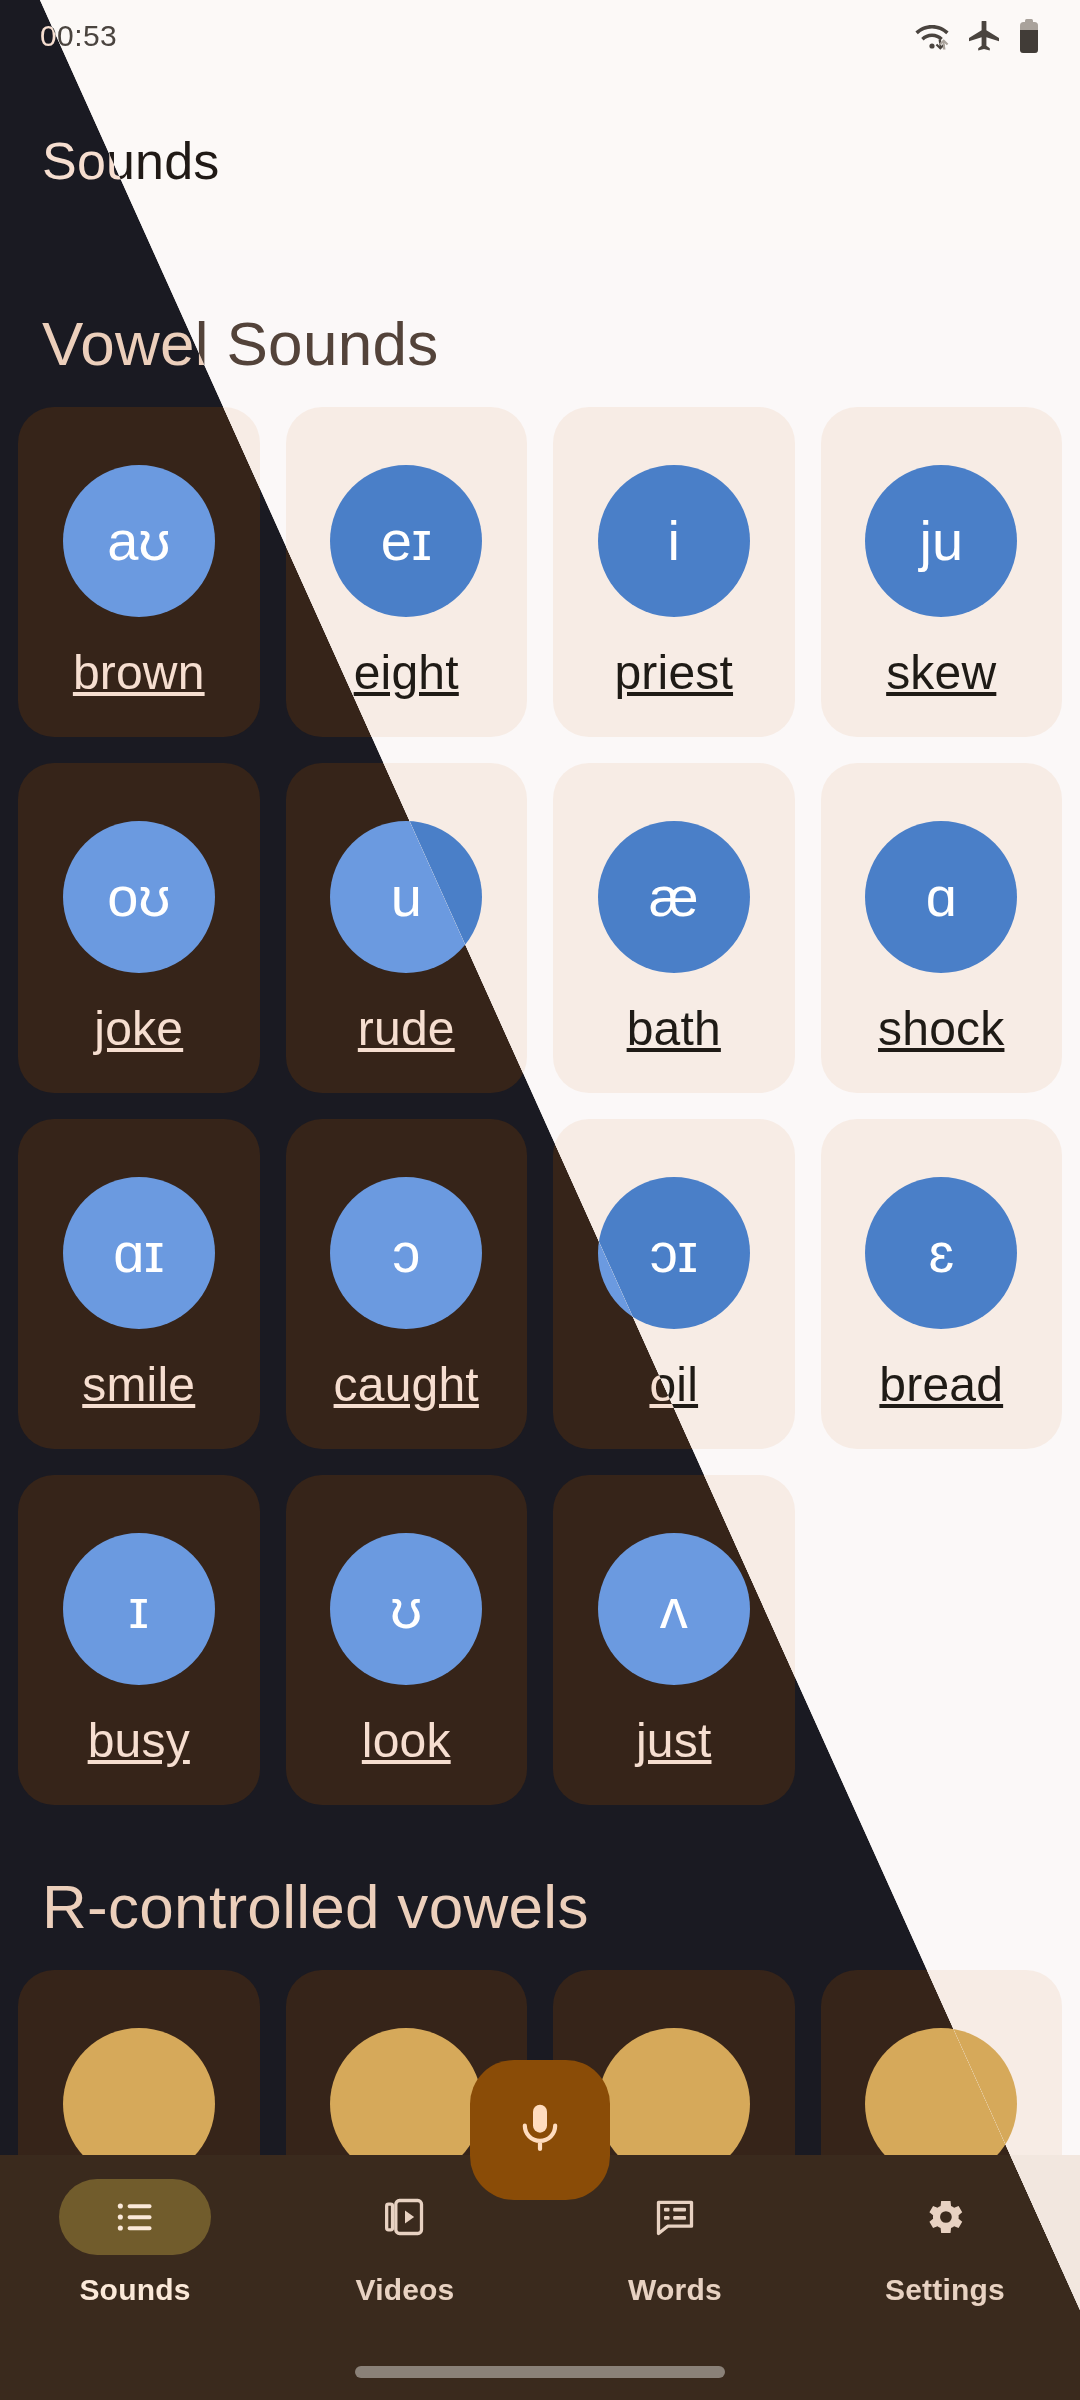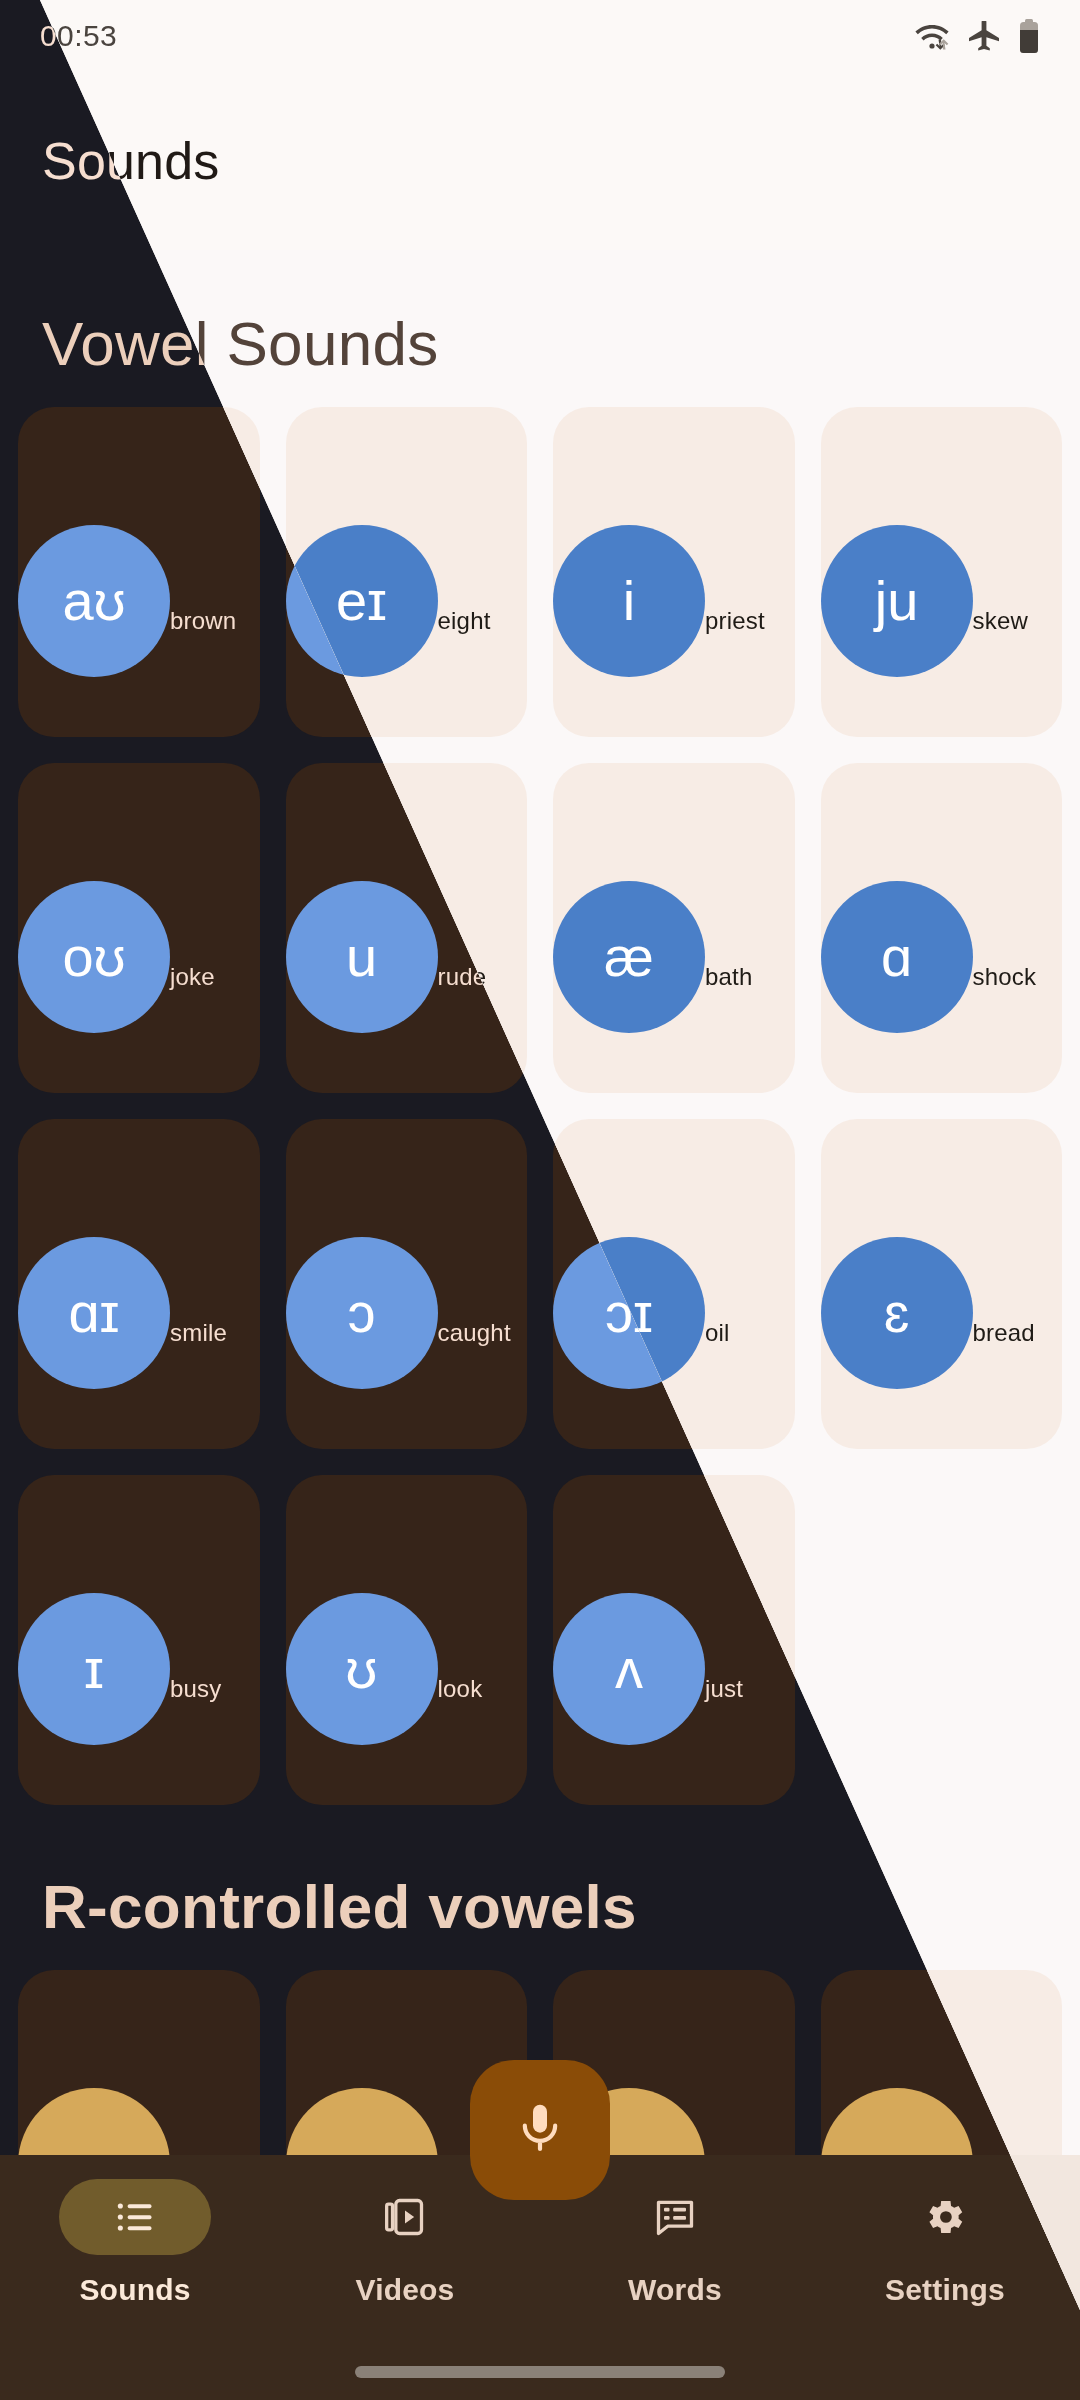--- a/index.html
+++ b/index.html
@@ -57,46 +57,46 @@
   }
   .appbar-title { font-size:52px; font-weight:400; color:var(--appbar-txt); letter-spacing:.2px; }
 
   
   .content { position:absolute; top:250px; left:0; right:0; bottom:0; background:var(--bg); }
 
   .section-title {
     font-size:62px; font-weight:400; color:var(--title);
     padding:58px 0 28px 42px; letter-spacing:.3px; white-space:nowrap;
   }
-  .section-title.rc { padding-top:66px;font-weight:bold; }
+  .section-title.rc { padding-top:66px; }
 
   .grid {
     display:grid; grid-template-columns:repeat(4,1fr);
     gap:26px; padding:0 18px;
   }
   .card {
     background:var(--surface);
     border-radius:36px;
     height:330px;
-    display:flex; flex-direction:row;
+    display:flex; flex-direction:column;
     align-items:center; justify-content:flex-start;
     padding-top:58px;
   }
   .card.blank { background:transparent; }
   .ipa-circle {
     width:152px; height:152px; border-radius:50%;
     background:var(--circle);
     display:flex; align-items:center; justify-content:center;
     color:var(--circle-txt);
     font-size:56px; font-weight:400; line-height:1;
   }
   .ipa-circle.rc { background:var(--rc-circle); }
   .card-word {
-    margin-top:40px;
-    font-size:24px; color:var(--onsurface); letter-spacing:.2px;
+    margin-top:28px;
+    font-size:48px; color:var(--onsurface); letter-spacing:.2px;text-decoration:underline;
   }
 
   
   .bottomnav {
     position:absolute; left:0; right:0; bottom:0; height:245px;
     background:var(--nav);
     display:flex; align-items:flex-start; justify-content:space-around;
     padding-top:24px;
   }
   .navitem {

